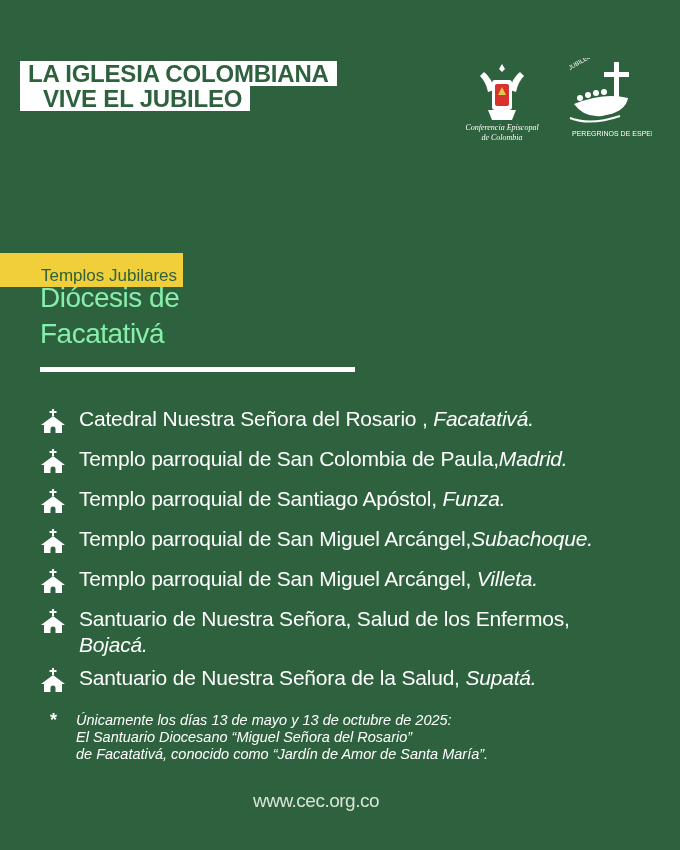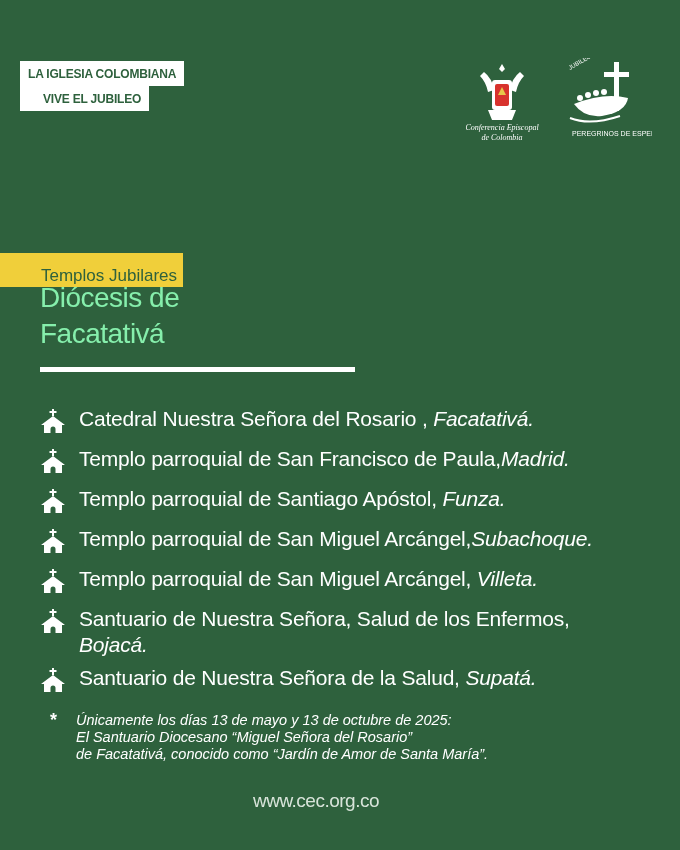--- a/index.html
+++ b/index.html
@@ -1,19 +1,19 @@
 <!DOCTYPE html>
 <html><head>
 <meta charset="utf-8">
 <style>
   * { margin:0; padding:0; box-sizing:border-box; }
   html, body { width:680px; height:850px; }
   body { background:#2e613d; font-family:"Liberation Sans", sans-serif; color:#fff; position:relative; overflow:hidden; }
   .headline { position:absolute; left:20px; top:61px; }
-  .headline .line { display:inline-block; background:#fff; color:#2e613d; font-weight:bold; font-size:12px; line-height:24px; padding:1px 8px 0 8px; letter-spacing:-0.2px; }
+  .headline .line { display:inline-block; background:#fff; color:#2e613d; font-weight:bold; font-size:24px; line-height:24px; padding:1px 8px 0 8px; letter-spacing:-0.2px; }
   .headline .line2 { display:block; width:max-content;padding-left:23px; }
   .logo-cec { position:absolute; left:462px; top:58px; width:80px; height:86px; }
   .logo-jub { position:absolute; left:562px; top:58px; width:90px; height:84px; }
   .tag { position:absolute; left:0; top:253px; background:#f0cf3a; color:#2e613d; font-size:17px; line-height:22px; padding:12px 6px 0 41px; }
   .title { position:absolute; left:40px; top:280px; font-weight:normal; font-size:28px; line-height:36px; color:#86efac; letter-spacing:-0.5px; }
   .rule { position:absolute; left:40px; top:367px; width:315px; height:5px; background:#fff; }
   .list { position:absolute; left:40px; top:406px; width:600px; }
   .item { display:flex; align-items:flex-start; font-size:21px; line-height:26px; margin-bottom:7px; letter-spacing:-0.2px; }
   .item .icon { width:28px; flex:0 0 28px; margin-top:3px; margin-right:11px; }
   .item .text .town { font-style:italic; font-weight:300; }
@@ -79,21 +79,21 @@
     </div>
     <div class="item">
       <span class="icon"><svg width="26" height="24" viewBox="0 0 26 24">
           <g fill="#fff">
             <rect x="12" y="0" width="2" height="7"></rect>
             <rect x="9.5" y="2" width="7" height="2"></rect>
             <path d="M13 7 L25 16 L22 16 L22 24 L4 24 L4 16 L1 16 Z"></path>
           </g>
           <path d="M10.5 24 v-4 a2.5 2.5 0 0 1 5 0 v4z" fill="#2e613d"></path>
         </svg></span>
-      <span class="text"><span>Templo parroquial de San Francisco de Paula,</span><span class="town">Madrid.</span></span>
+      <span class="text"><span>Templo parroquial de San Colombia de Paula,</span><span class="town">Madrid.</span></span>
     </div>
     <div class="item">
       <span class="icon"><svg width="26" height="24" viewBox="0 0 26 24">
           <g fill="#fff">
             <rect x="12" y="0" width="2" height="7"></rect>
             <rect x="9.5" y="2" width="7" height="2"></rect>
             <path d="M13 7 L25 16 L22 16 L22 24 L4 24 L4 16 L1 16 Z"></path>
           </g>
           <path d="M10.5 24 v-4 a2.5 2.5 0 0 1 5 0 v4z" fill="#2e613d"></path>
         </svg></span>

